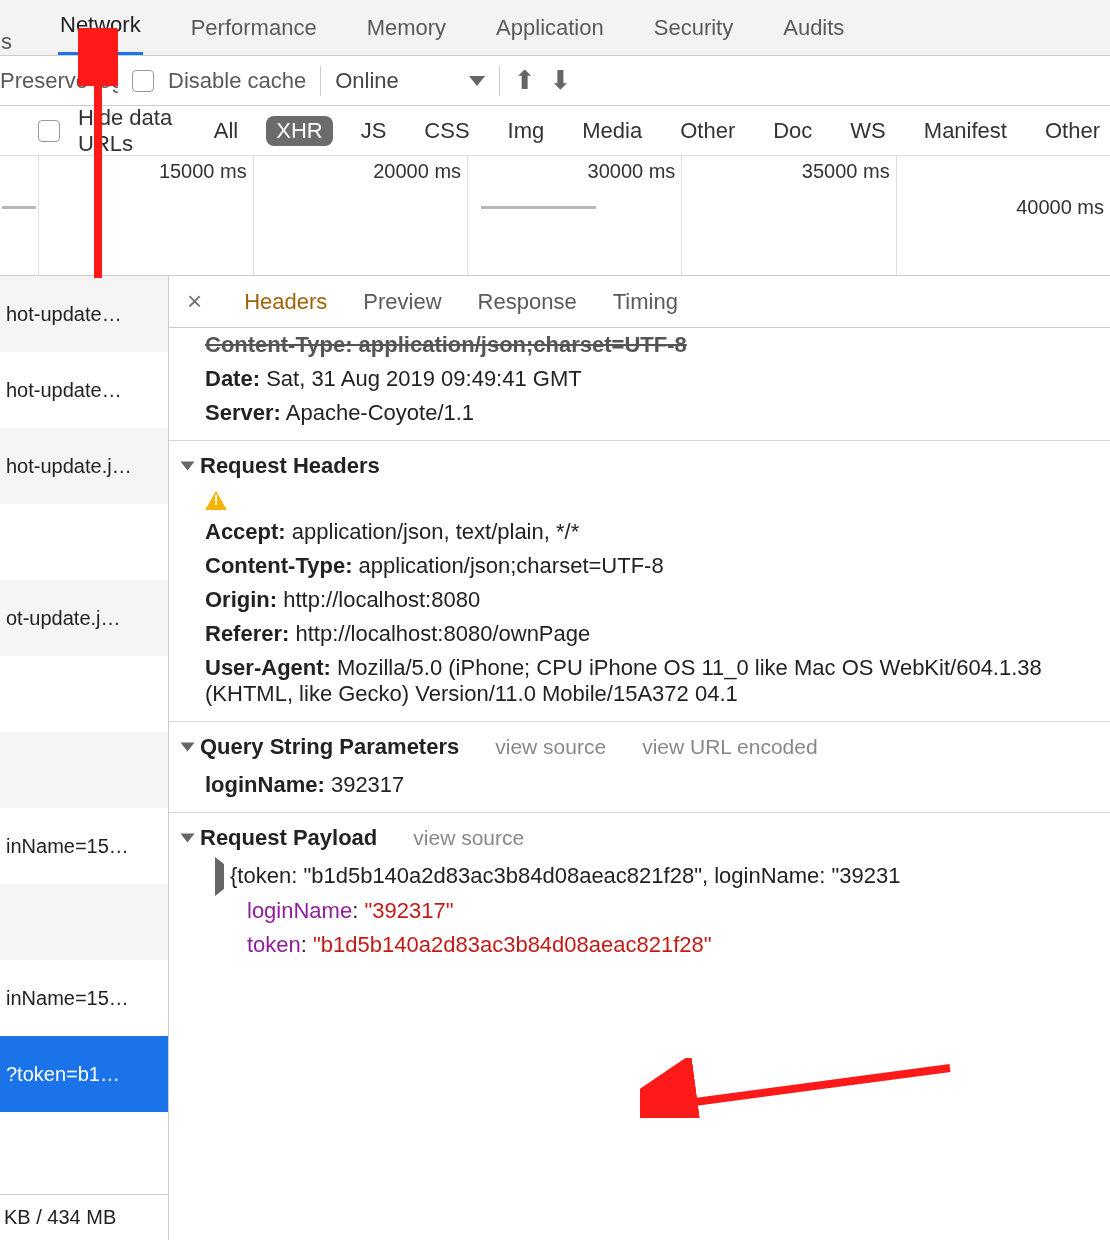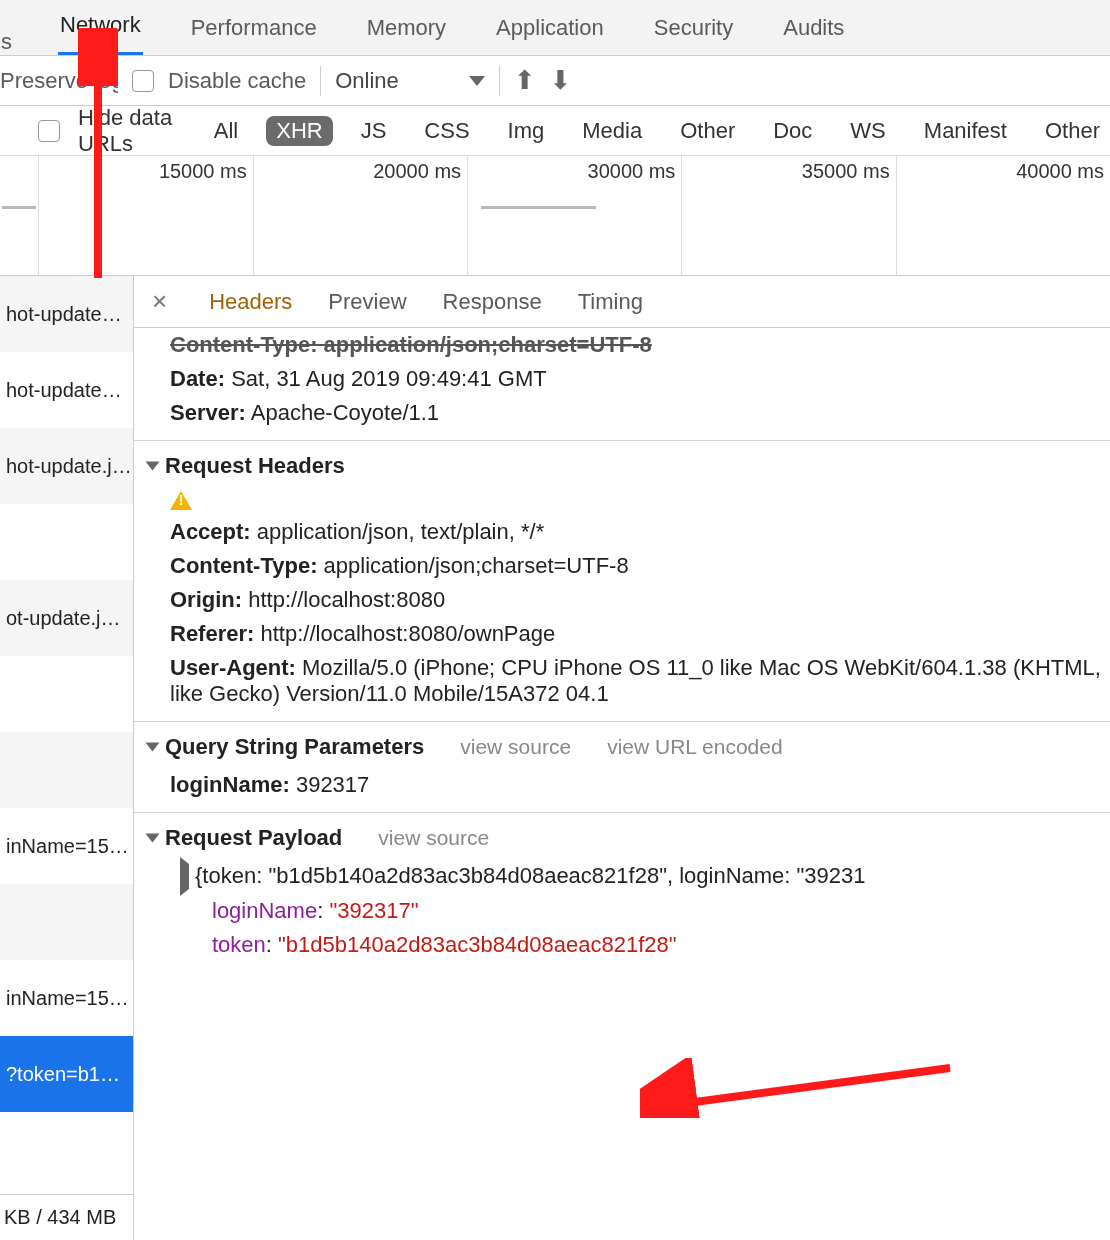--- a/index.html
+++ b/index.html
@@ -61,29 +61,29 @@
   }
   .pill { padding:2px 10px; border-radius:8px; }
   .pill.active { background:#6b6b6b; color:#fff; }
 
   
   .timeline {
     height:120px; border-bottom:1px solid #ccc; position:relative;
     display:flex;
   }
   .tl-cell { border-right:1px solid #ddd; flex:1; position:relative; }
-  .tl-cell:last-child{border-right:none;}
+  .tl-cell:last-child{border-right:none;margin-top:36px;}
   .tl-lbl { position:absolute; top:4px; right:6px; font-size:20px; color:#333; }
   .tl-bar { position:absolute; left:6%; right:6%; top:50px; height:3px; background:#b8b8b8; }
   .tl-cell .leftcut { left:-50px; }
 
   
   .split { display:flex; height: calc(100% - 56px - 50px - 50px - 120px); }
   .reqlist {
-    width:134px; border-right:1px solid #ccc; font-size:20px;
+    width:169px; border-right:1px solid #ccc; font-size:20px;
     display:flex; flex-direction:column;
   }
   .reqlist .row {
     height:76px; display:flex; align-items:center; padding:0 6px;
     white-space:nowrap; overflow:hidden; text-overflow:ellipsis;
     color:#222;
   }
   .reqlist .row.alt { background:#f5f5f5; }
   .reqlist .row.sel { background:#1a73e8; color:#fff; }
   .reqlist .row.blank { }

